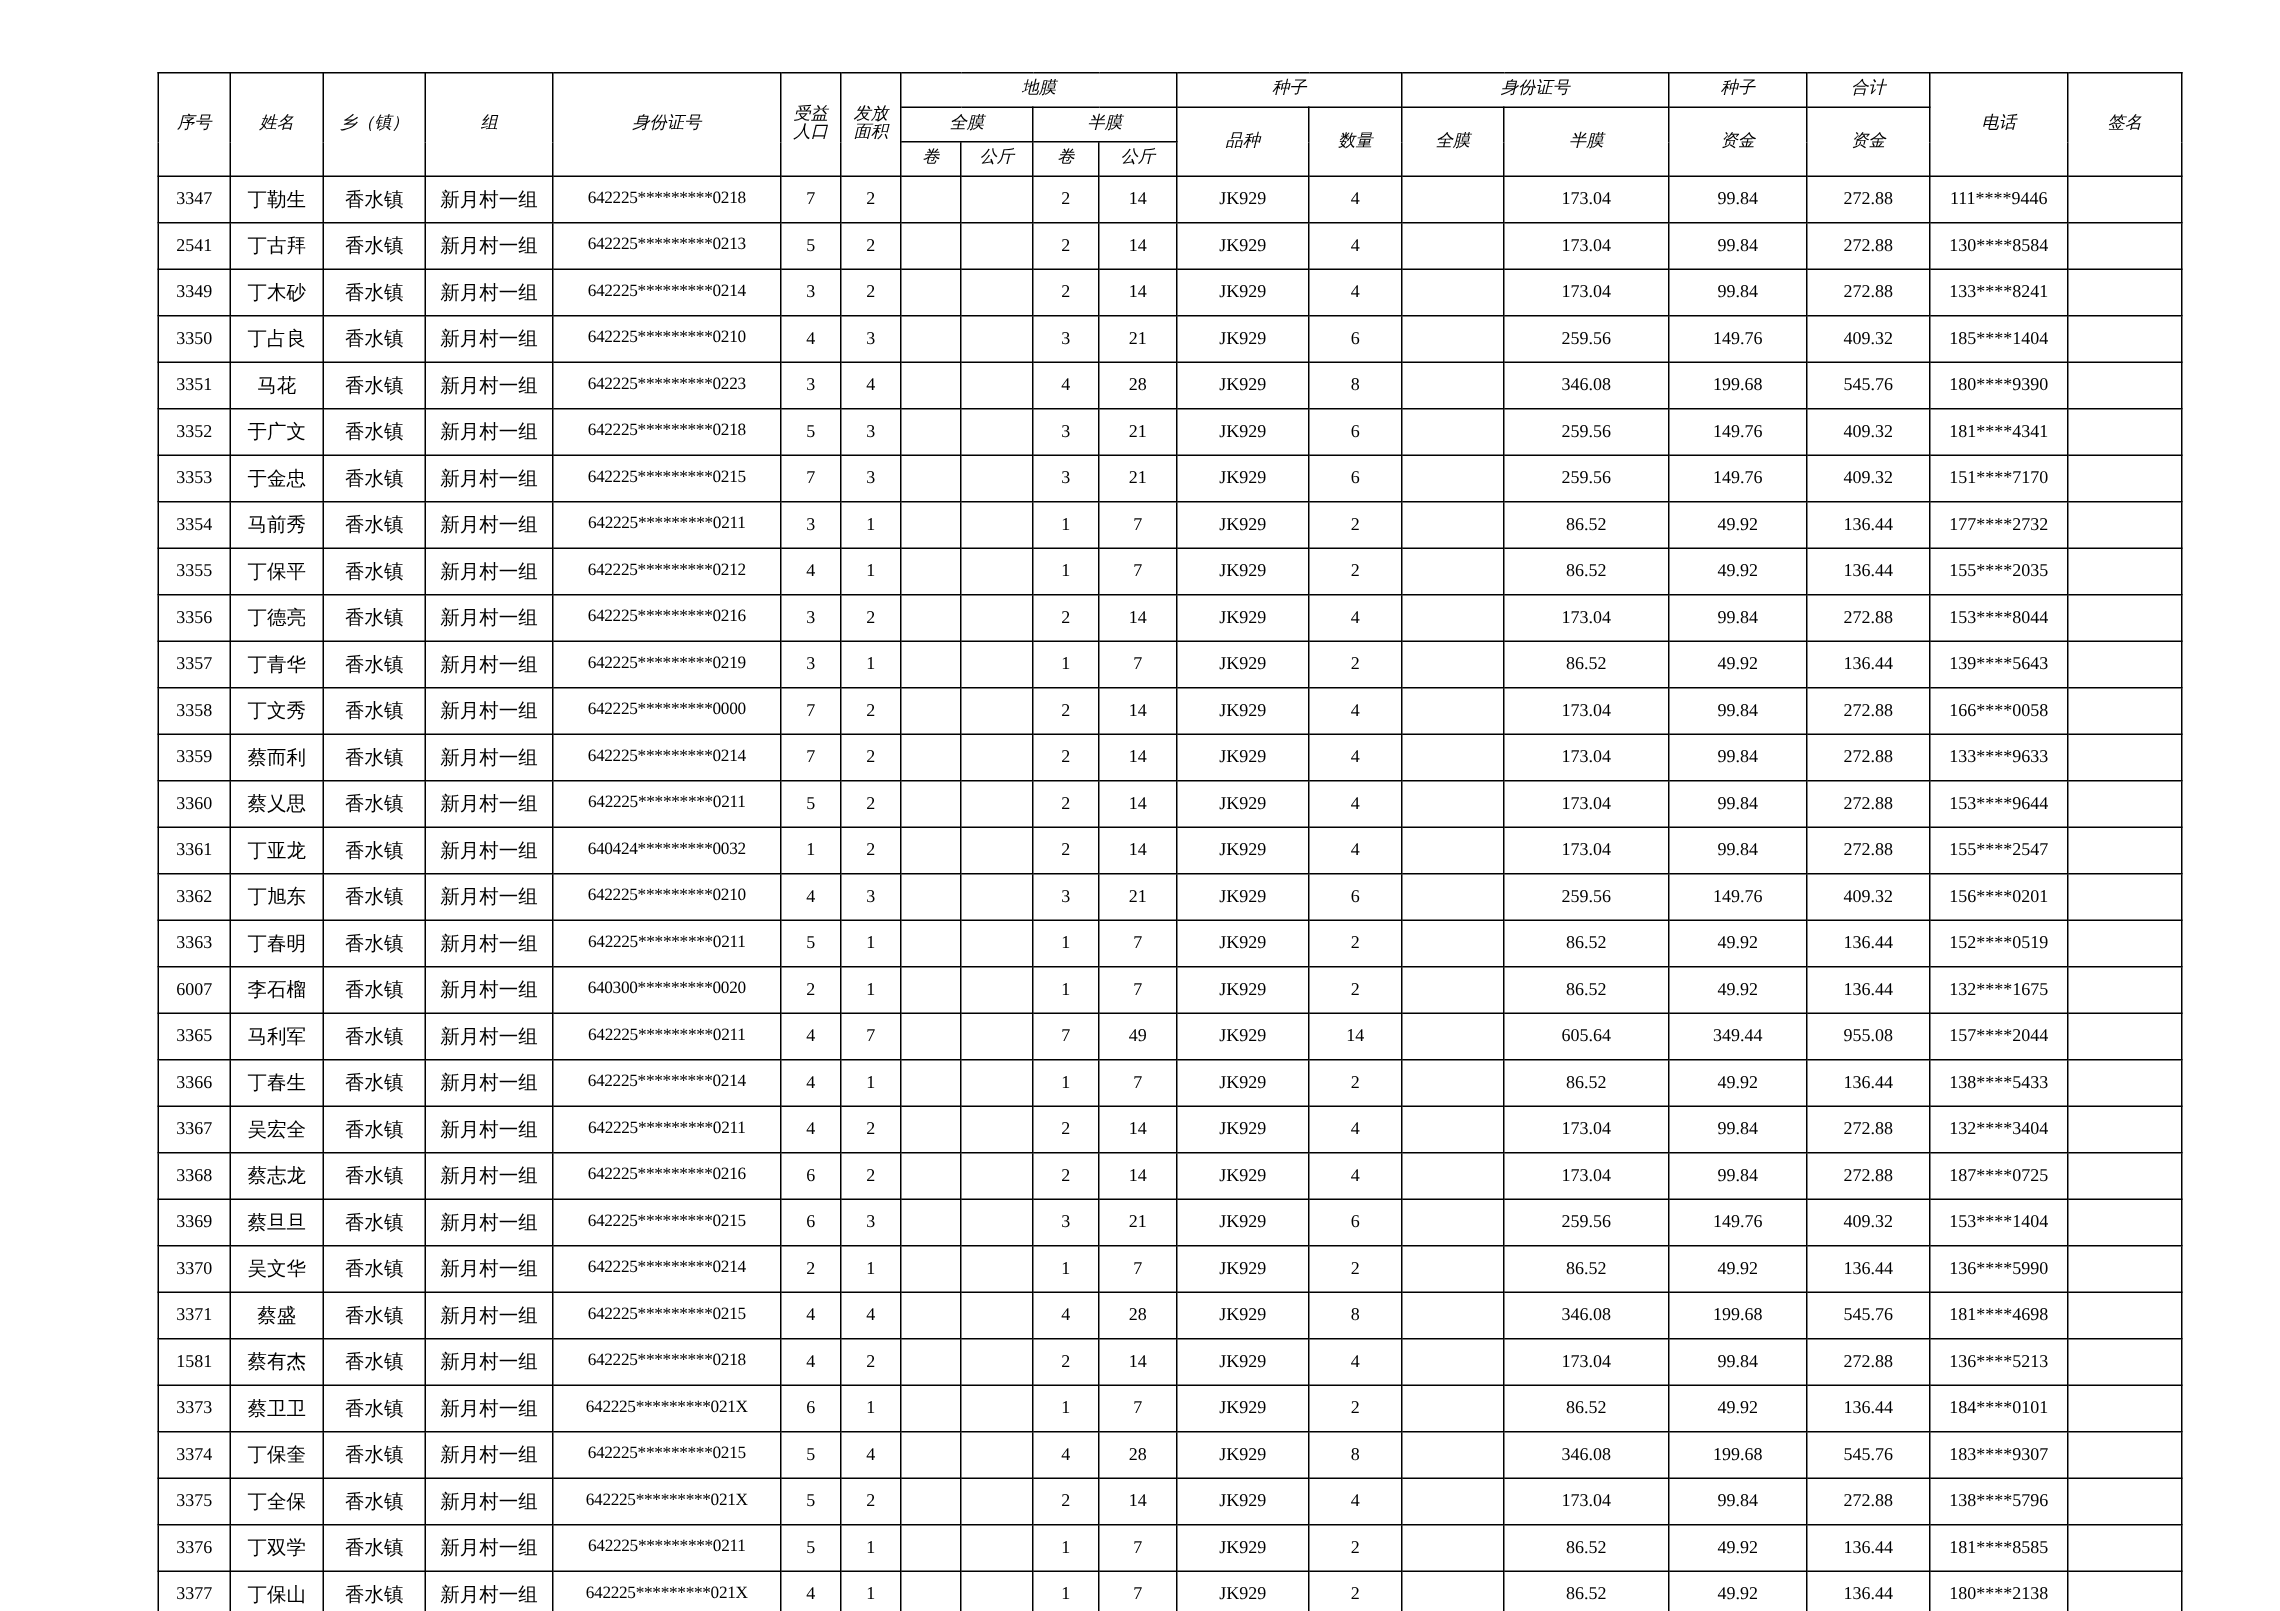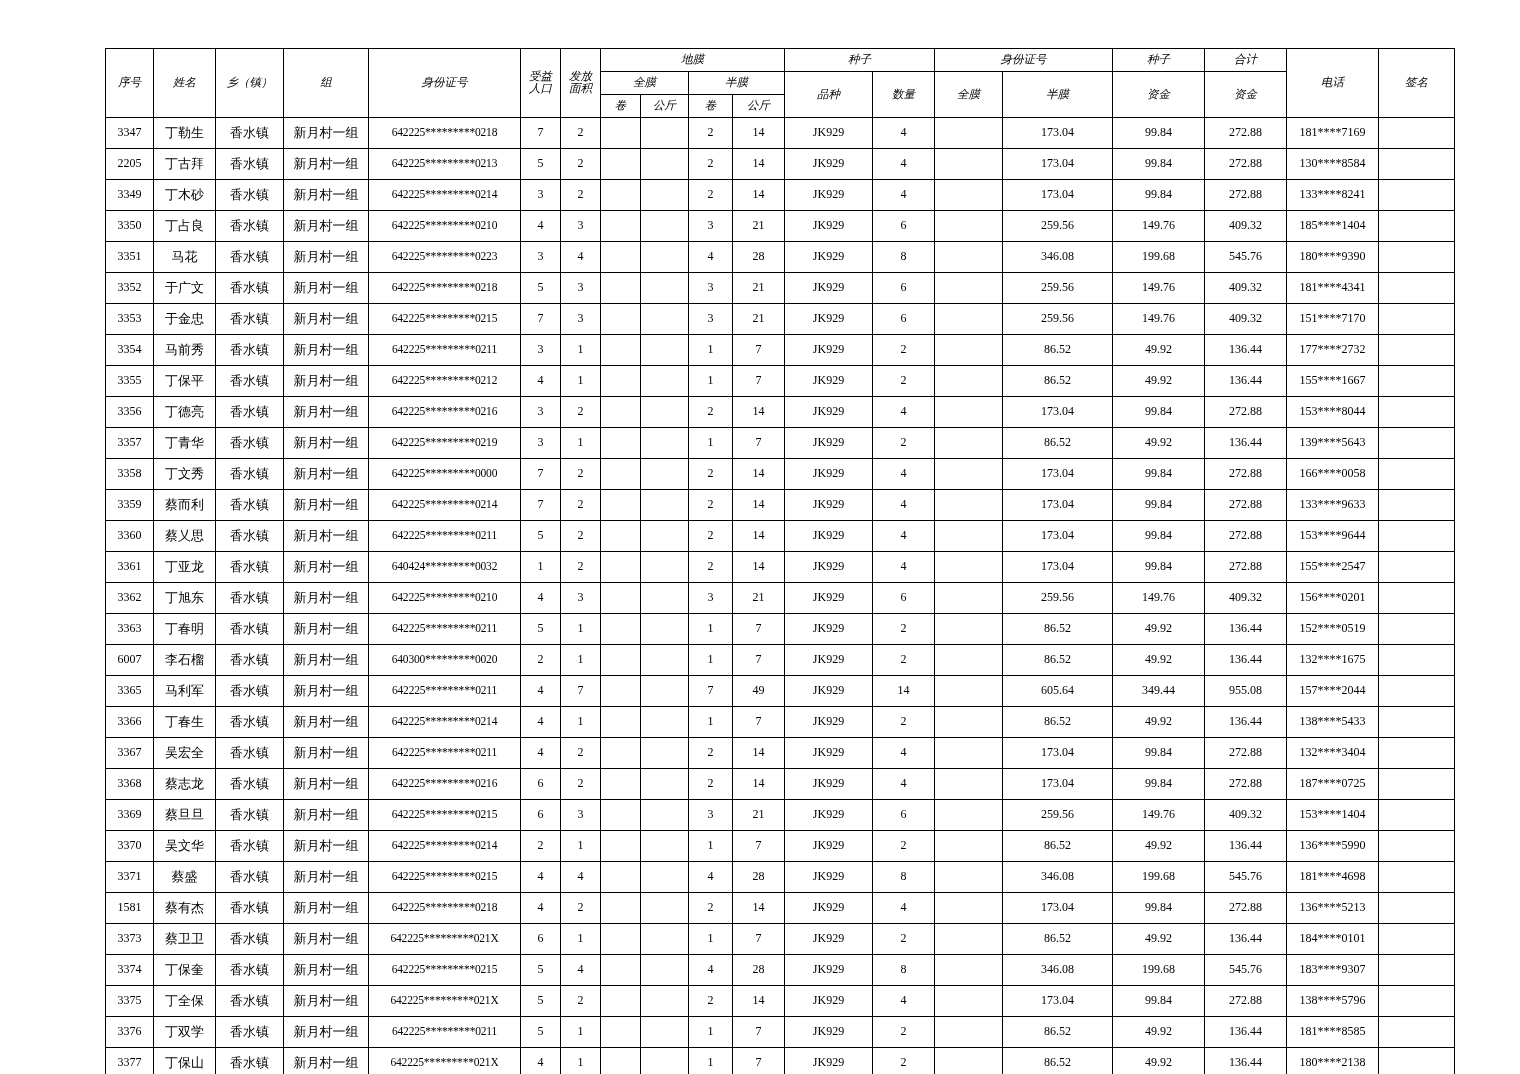--- a/index.html
+++ b/index.html
@@ -156,25 +156,25 @@
           <td></td>
           <td></td>
           <td>2</td>
           <td>14</td>
           <td>JK929</td>
           <td>4</td>
           <td class="money"></td>
           <td class="money">173.04</td>
           <td class="money">99.84</td>
           <td class="money">272.88</td>
-          <td class="phone-cell">181****7169</td>
-          <td></td>
-        </tr>
-        <tr>
-          <td>2205</td>
+          <td class="phone-cell">111****9446</td>
+          <td></td>
+        </tr>
+        <tr>
+          <td>2541</td>
           <td class="name-cell">丁古拜</td>
           <td class="town-cell">香水镇</td>
           <td class="group-cell">新月村一组</td>
           <td class="id-cell">642225*********0213</td>
           <td>5</td>
           <td>2</td>
           <td></td>
           <td></td>
           <td>2</td>
           <td>14</td>
@@ -324,21 +324,21 @@
           <td></td>
           <td></td>
           <td>1</td>
           <td>7</td>
           <td>JK929</td>
           <td>2</td>
           <td class="money"></td>
           <td class="money">86.52</td>
           <td class="money">49.92</td>
           <td class="money">136.44</td>
-          <td class="phone-cell">155****1667</td>
+          <td class="phone-cell">155****2035</td>
           <td></td>
         </tr>
         <tr>
           <td>3356</td>
           <td class="name-cell">丁德亮</td>
           <td class="town-cell">香水镇</td>
           <td class="group-cell">新月村一组</td>
           <td class="id-cell">642225*********0216</td>
           <td>3</td>
           <td>2</td>

